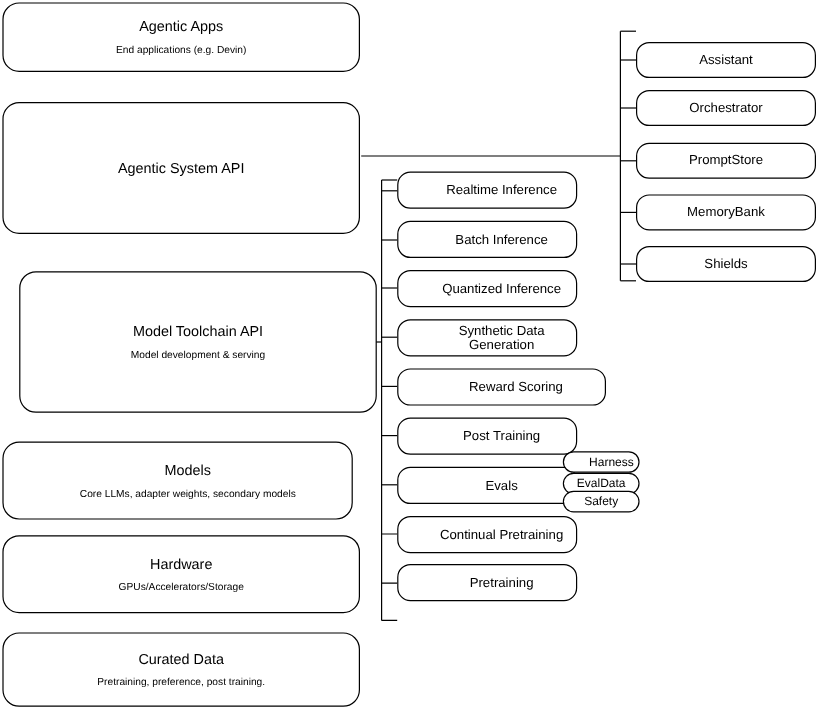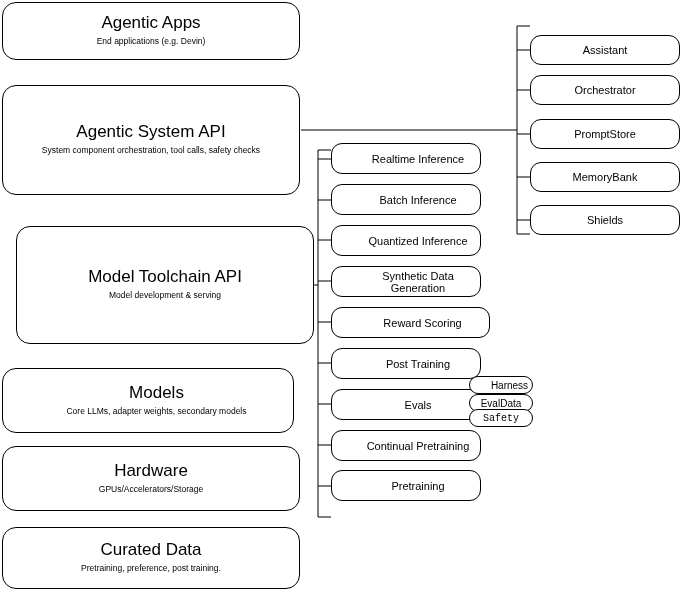--- a/index.html
+++ b/index.html
@@ -25,21 +25,21 @@
     border-radius: 14px;
     background: #ffffff;
     display: flex;
     flex-direction: column;
     align-items: center;
     justify-content: center;
     text-align: center;
     padding: 4px 8px;
   }
   .layer-title {
-    font-size: 17px;
+    font-size: 12px;
     line-height: 15px;
     color: #000000;
   }
   .layer-sub {
     font-size: 8.5px;
     line-height: 12px;
     margin-top: 5px;
     color: #000000;
   }
   .cap-box {
@@ -127,21 +127,20 @@
     <path d="M 318 486 L 331 486" stroke="#000000" stroke-width="1" fill="none"></path>
   </svg>
 
   <div class="layer-box" style="left:2px; top:2px; width:298px; height:58px;">
     <div class="layer-title">Agentic Apps</div>
     <div class="layer-sub">End applications (e.g. Devin)</div>
   </div>
 
   <div class="layer-box" style="left:2px; top:85px; width:298px; height:110px;">
     <div class="layer-title">Agentic System API</div>
-    <div class="layer-sub">System component orchestration, tool calls, safety checks</div>
   </div>
 
   <div class="layer-box" style="left:16px; top:226px; width:298px; height:118px;">
     <div class="layer-title">Model Toolchain API</div>
     <div class="layer-sub">Model development &amp; serving</div>
   </div>
 
   <div class="layer-box" style="left:2px; top:368px; width:292px; height:65px;padding-left:25px;">
     <div class="layer-title">Models</div>
     <div class="layer-sub">Core LLMs, adapter weights, secondary models</div>
@@ -178,21 +177,21 @@
   </div>
   <div class="cap-box" style="left:331px; top:184px; width:150px; height:31px;">
     <span>Batch Inference</span>
   </div>
   <div class="cap-box" style="left:331px; top:225px; width:150px; height:31px;">
     <span>Quantized Inference</span>
   </div>
   <div class="cap-box" style="left:331px; top:266px; width:150px; height:31px;">
     <span>Synthetic Data Generation</span>
   </div>
-  <div class="cap-box" style="left:331px; top:307px; width:159px; height:31px;">
+  <div class="cap-box" style="left:331px; top:307px; width:174px; height:31px;">
     <span>Reward Scoring</span>
   </div>
   <div class="cap-box" style="left:331px; top:348px; width:150px; height:31px;">
     <span>Post Training</span>
   </div>
   <div class="cap-box" style="left:331px; top:389px; width:150px; height:31px;">
     <span>Evals</span>
   </div>
   <div class="cap-box" style="left:331px; top:430px; width:150px; height:31px;">
     <span>Continual Pretraining</span>
@@ -200,17 +199,17 @@
   <div class="cap-box" style="left:331px; top:470px; width:150px; height:31px;">
     <span>Pretraining</span>
   </div>
 
   <div class="pill-box" style="left:469px; top:376px; width:64px; height:18px;padding-left:17px;">
     <span>Harness</span>
   </div>
   <div class="pill-box" style="left:469px; top:394px; width:64px; height:18px;">
     <span>EvalData</span>
   </div>
-  <div class="pill-box" style="left:469px; top:409px; width:64px; height:18px;font-family:Liberation Mono, monospace;">
+  <div class="pill-box" style="left:469px; top:409px; width:64px; height:18px;">
     <span>Safety</span>
   </div>
 
 </div>
 
 </body></html>

